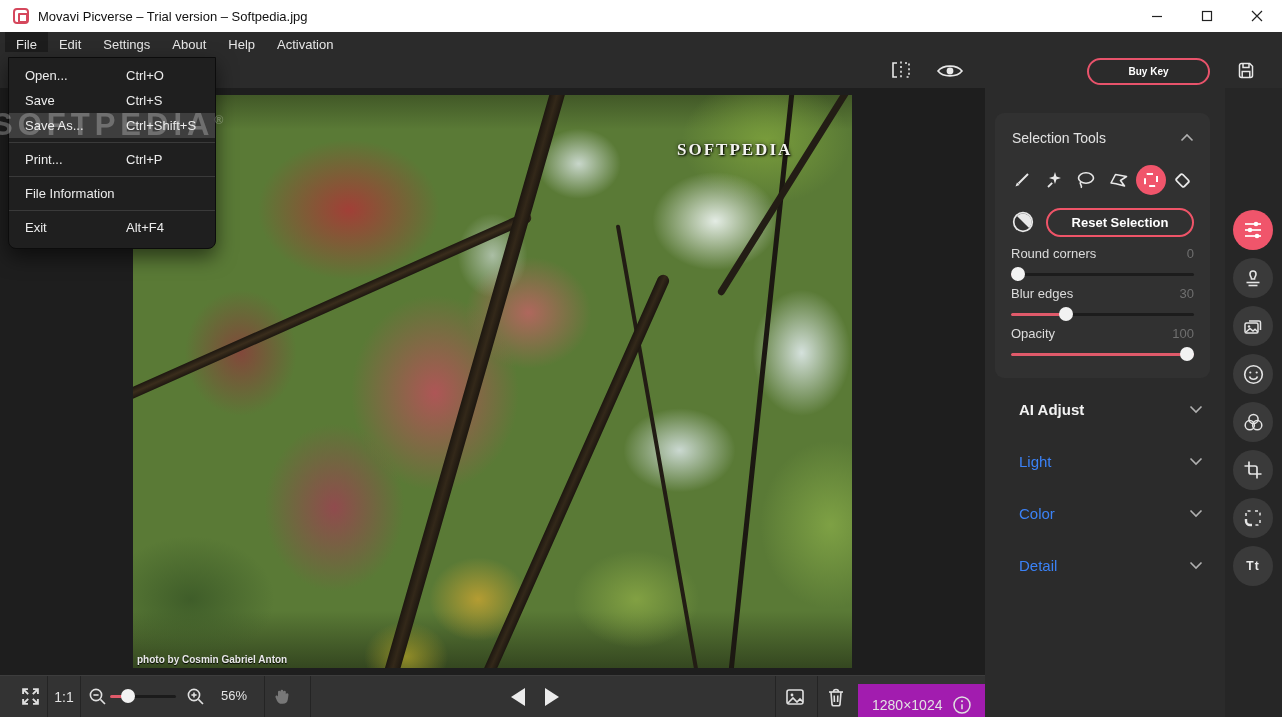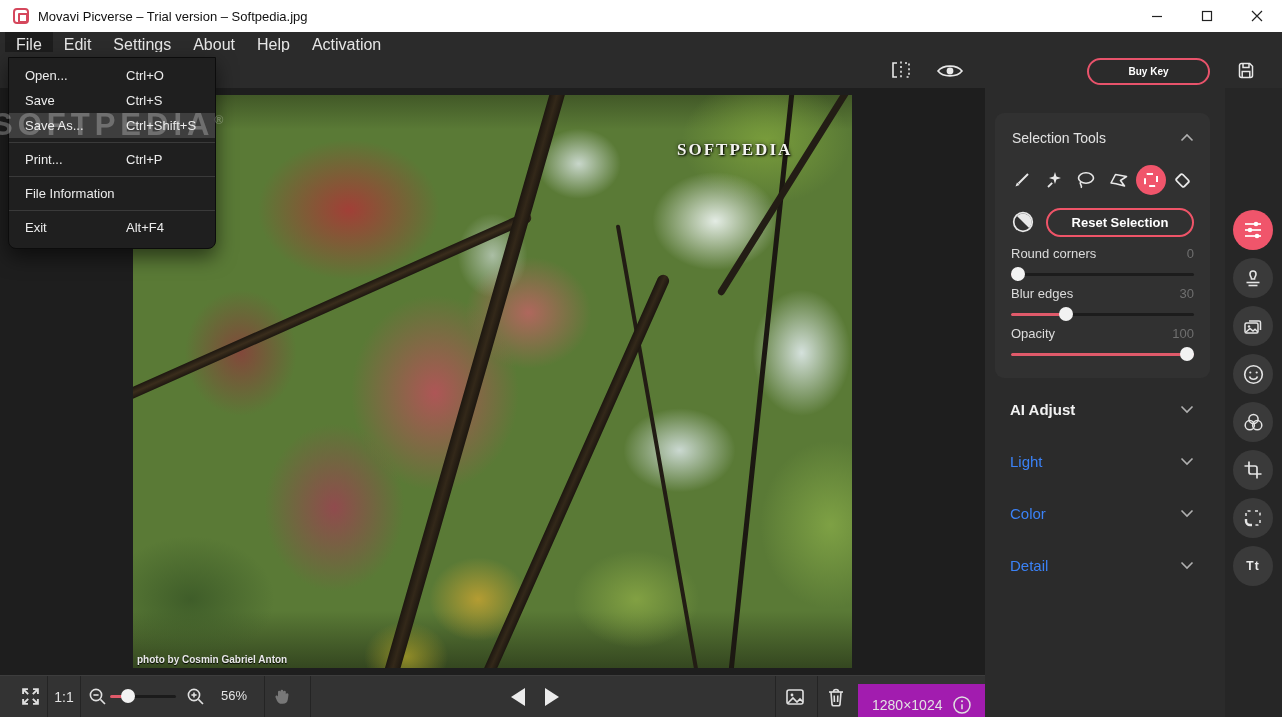--- a/index.html
+++ b/index.html
@@ -9,21 +9,21 @@
   
   .titlebar { position:absolute; left:0; top:0; width:1282px; height:32px; background:#ffffff; display:flex; align-items:center; }
   .app-icon { position:absolute; left:13px; top:8px; width:16px; height:16px; border:2px solid #d5475c; border-radius:4px; }
   .app-icon::after { content:""; position:absolute; left:3px; top:3px; width:6px; height:6px; border:2px solid #d5475c; border-radius:1px; }
   .title-text { position:absolute; left:38px; top:9px; font-size:13px; color:#111; }
   .win-controls { position:absolute; right:0; top:0; height:32px; display:flex; }
   .win-btn { width:50px; height:32px; display:flex; align-items:center; justify-content:center; color:#222; cursor:default; }
 
   
   .menubar { position:absolute; left:0; top:32px; width:1282px; height:20px; background:#2b2b2b; display:flex; align-items:center; padding-left:5px; }
-  .menu-item { color:#e6e6e6; font-size:16px; padding:4px 11px; height:20px; line-height:17px; }
+  .menu-item { color:#e6e6e6; font-size:13px; padding:4px 11px; height:20px; line-height:17px; }
   .menu-item.open { background:#1d1d1d; }
 
   
   .toolbar { position:absolute; left:0; top:52px; width:1282px; height:36px; background:#2b2b2b; }
   .tb-icon { position:absolute; top:8px; }
   .buy-key { position:absolute; left:1087px; top:6px; width:123px; height:27px; border:2px solid #e8536b; border-radius:15px; background:transparent; color:#ffffff; font-weight:bold; font-size:10px; font-family:"Liberation Sans",sans-serif; }
 
   
   .canvas { position:absolute; left:0; top:88px; width:985px; height:587px; background:#1e1e1e; }
   .photo { position:absolute; left:133px; top:7px; width:719px; height:573px; overflow:hidden;
@@ -80,21 +80,21 @@
   .tool-btn.active { background:#f0556b; }
   .marquee-glyph { width:14px; height:14px; border:2px dashed #ffffff; border-radius:3px; }
   .eraser-glyph { width:13px; height:13px; border:2px solid #e8e8e8; border-radius:3px; transform:rotate(45deg) scaleY(.8); }
   .row2 { position:absolute; left:16px; top:94px; width:183px; height:30px; display:flex; align-items:center; }
   .reset-btn { margin-left:11px; flex:1; height:29px; border:2px solid #ef5468; border-radius:15px; background:transparent; color:#fff; font-weight:bold; font-size:13px; font-family:"Liberation Sans",sans-serif; }
   .slider-label { position:absolute; left:16px; font-size:13px; color:#dcdcdc; }
   .slider-value { position:absolute; right:16px; font-size:13px; color:#6f6f6f; }
   .slider-track { position:absolute; left:16px; width:183px; height:3px; background:#1c1c1c; border-radius:2px; }
   .slider-track .fill { position:absolute; left:0; top:0; height:3px; background:#e05a6a; border-radius:2px; }
   .slider-track .thumb { position:absolute; top:-6px; width:14px; height:14px; border-radius:50%; background:#f2f2f2; }
-  .section-row { position:absolute; left:0; width:240px; height:40px; }
+  .section-row { position:absolute; left:9px; width:240px; height:40px; }
   .section-label { position:absolute; left:25px; top:10px; font-size:15px; color:#3b82f6; }
   .section-label.bold { font-weight:bold; color:#f2f2f2; }
   .section-chevron { position:absolute; right:31px; top:14px; }
 
   
   .icon-strip { position:absolute; left:1225px; top:88px; width:57px; height:629px; background:#262626; }
   .strip-btn { position:absolute; left:8px; width:40px; height:40px; border-radius:50%; background:#3a3a3a; display:flex; align-items:center; justify-content:center; }
   .strip-btn.active { background:#f0556b; }
   .tt-glyph { font-size:12px; font-weight:bold; color:#eaeaea; letter-spacing:1px; }
 

